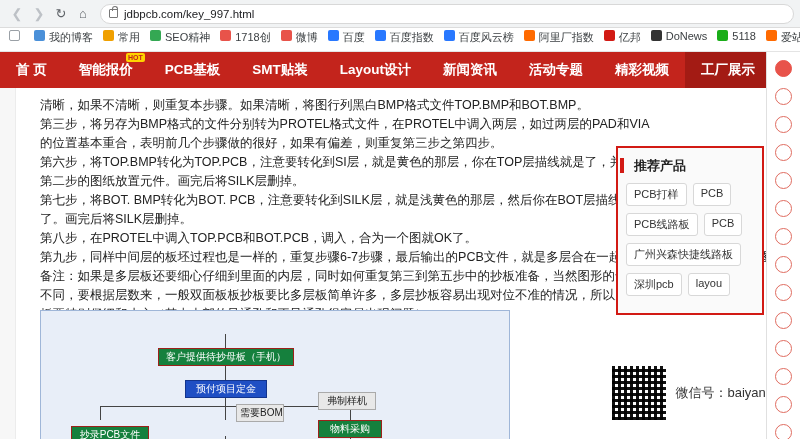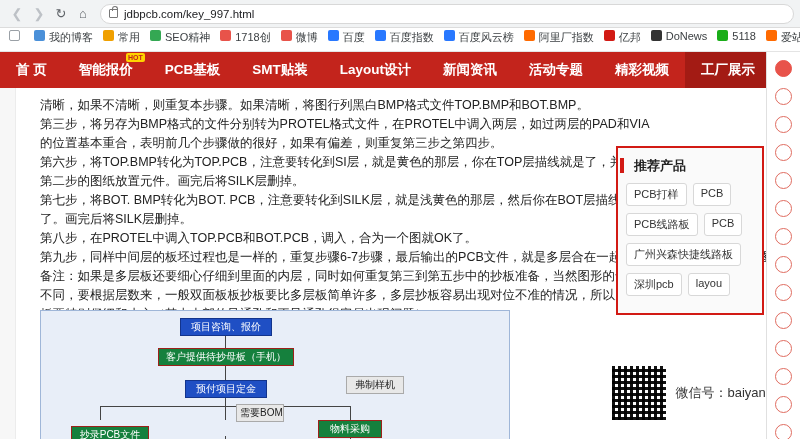--- a/index.html
+++ b/index.html
@@ -427,25 +427,24 @@
     <div class="vline" style="left:185px;top:46px;height:16px;"></div>
     <div class="vline" style="left:185px;top:78px;height:10px;"></div>
     <div class="hline" style="left:60px;top:88px;width:250px;"></div>
     <div class="vline" style="left:60px;top:88px;height:14px;"></div>
     <div class="vline" style="left:185px;top:88px;height:14px;"></div>
     <div class="vline" style="left:310px;top:88px;height:14px;"></div>
     <div class="vline" style="left:60px;top:118px;height:14px;"></div>
     <div class="vline" style="left:185px;top:118px;height:14px;"></div>
     <div class="vline" style="left:310px;top:118px;height:14px;"></div>
 
-    <div class="flowbox fb-blue" style="left:140px;top:0px;width:92px;">项目咨询、报价</div>
     <div class="flowbox fb-red" style="left:118px;top:30px;width:136px;">客户提供待抄母板（手机）</div>
     <div class="flowbox fb-blue" style="left:145px;top:62px;width:82px;">预付项目定金</div>
     <div class="flowbox fb-gray" style="left:196px;top:86px;width:48px;">需要BOM</div>
-    <div class="flowbox fb-gray" style="left:278px;top:58px;width:58px;margin-left:28px;">弗制样机</div>
+    <div class="flowbox fb-gray" style="left:278px;top:74px;width:58px;">弗制样机</div>
     <div class="flowbox fb-red" style="left:22px;top:108px;width:78px;margin-left:9px;">抄录PCB文件</div>
     <div class="flowbox fb-red" style="left:278px;top:102px;width:64px;">物料采购</div>
 
   </div>
 
   <div class="wm">
     <div class="qr"></div>
     <div class="wmtext">微信号：baiyangseo</div>
   </div>
 </div>

